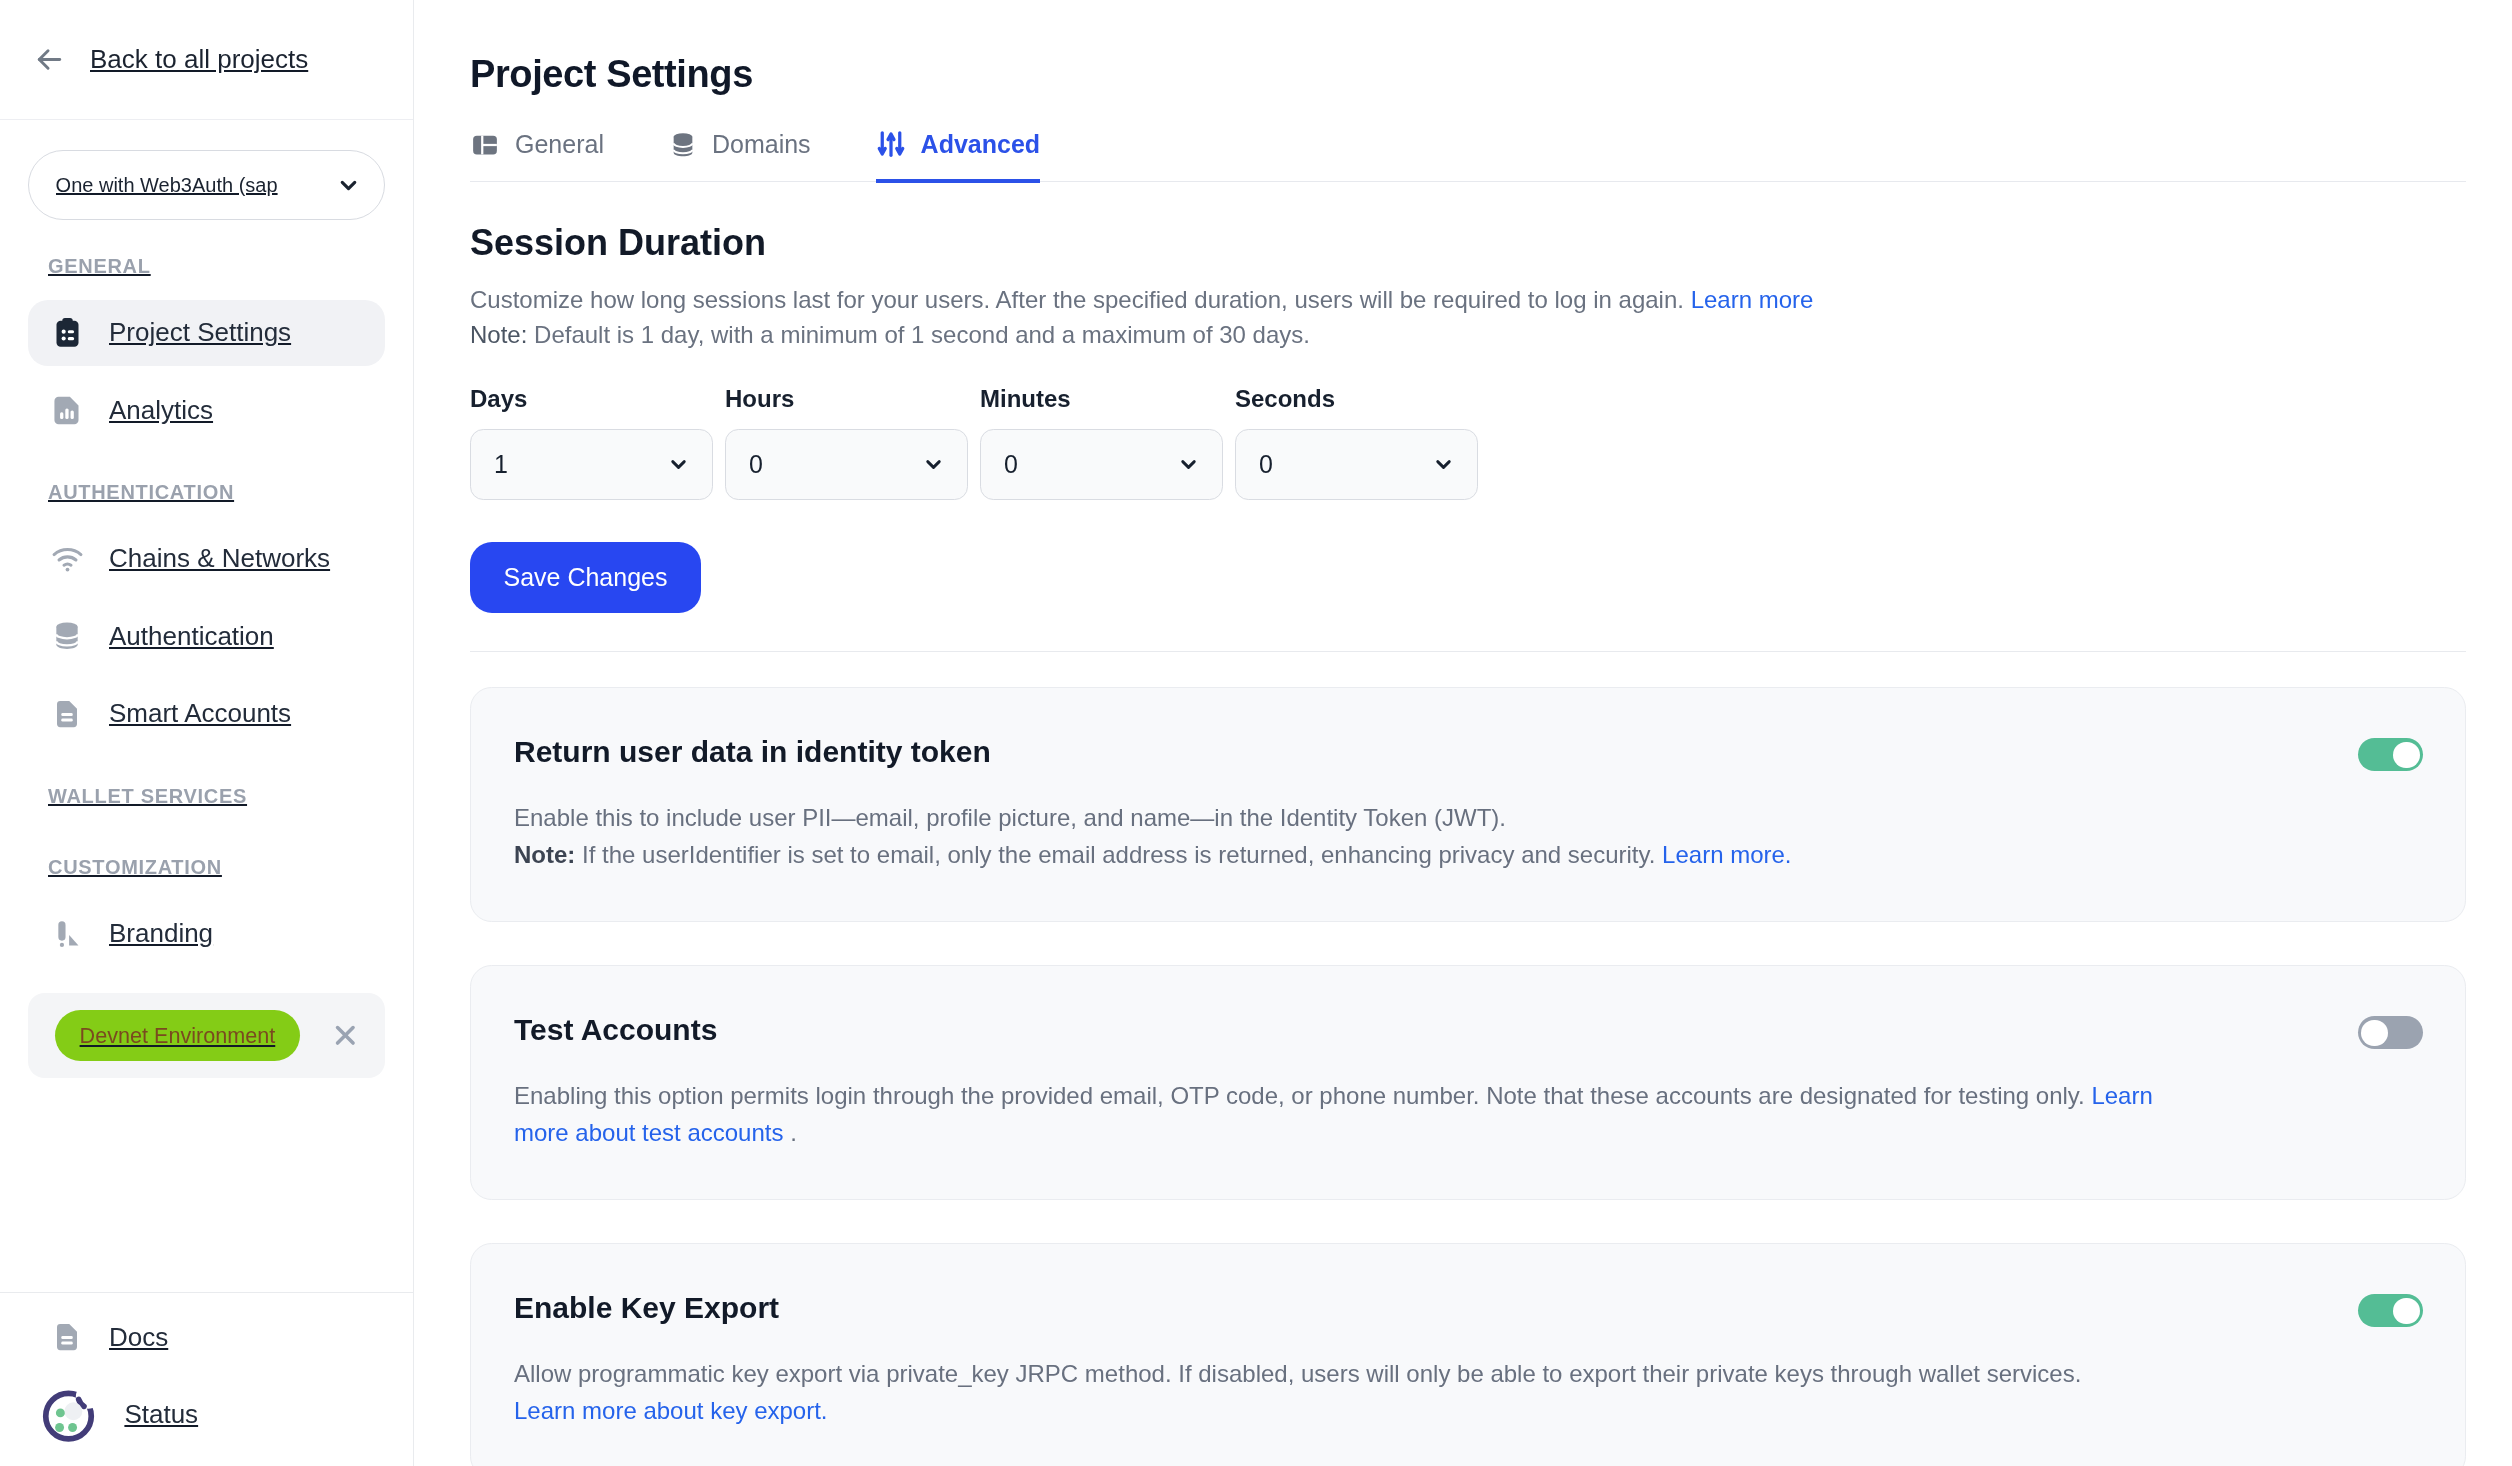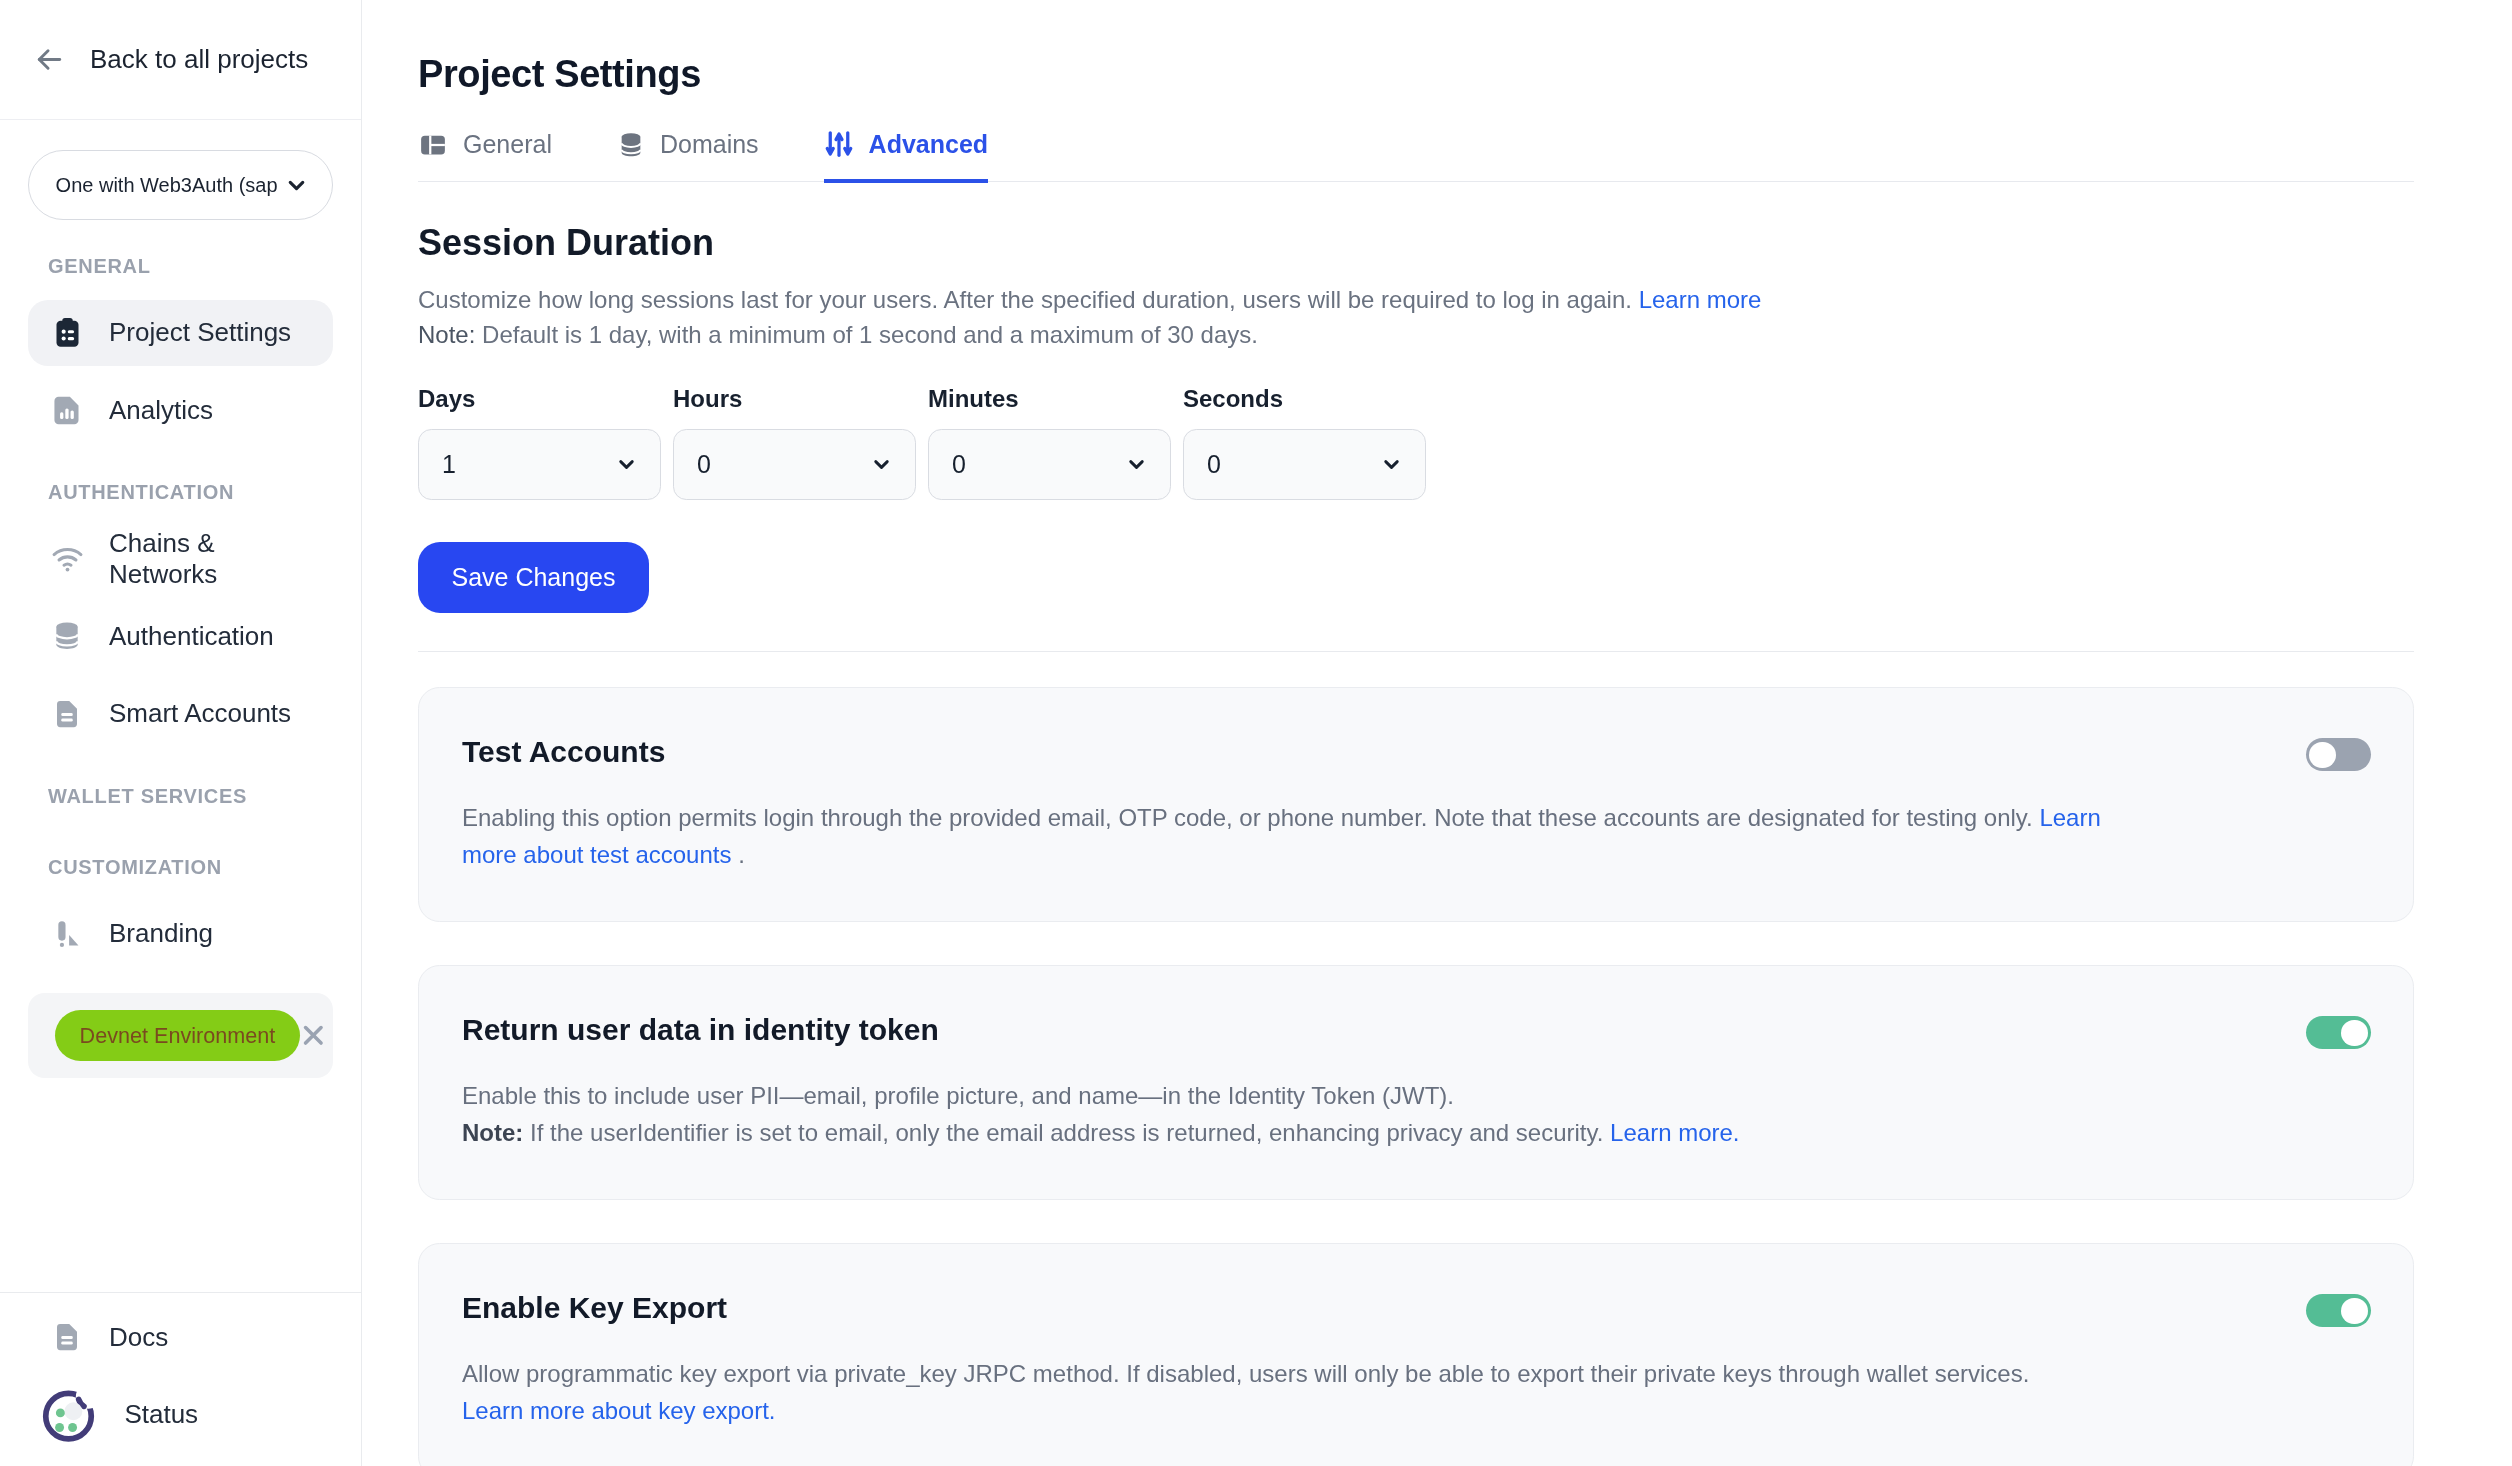--- a/index.html
+++ b/index.html
@@ -1,21 +1,21 @@
 <!DOCTYPE html>
 <html style="font-size:13.3px"><head>
 <meta charset="utf-8">
 <style>
   * { box-sizing: border-box; margin: 0; padding: 0; }
   html,body { background:#fff; }
   body { font-family: "Liberation Sans", "DejaVu Sans", sans-serif; color:#121a28; }
   .page { width:2512px; height:1466px; overflow:hidden; display:flex; background:#fff; }
 
   
-  .sidebar { width:362px; flex-shrink:0; border-right:1.7px solid #e9ebee; display:flex; flex-direction:column; background:#fff; }
+  .sidebar { width:414px; flex-shrink:0; border-right:1.7px solid #e9ebee; display:flex; flex-direction:column; background:#fff;text-decoration:underline; }
   .sb-header { height:120px; flex-shrink:0; border-bottom:1.7px solid #edeef2; display:flex; align-items:center; gap:23px; padding-left:32px; cursor:pointer; }
   .sb-header .back-label { font-size:26px; font-weight:500; color:#1b2330; }
   .sb-scroll { flex:1; min-height:0; display:flex; flex-direction:column; padding:0 28px; }
   .project-select { margin-top:30px; height:70px; border:1.7px solid #d8dbe1; border-radius:35px; background:#fff; display:flex; align-items:center; justify-content:space-between; padding:0 23px 0 26.6px; cursor:pointer; }
   .project-select .value { font-size:20px; color:#1b2330; white-space:nowrap; overflow:hidden; flex:1; }
   .sec-label { margin:38px 0 10px 20px; font-size:20px; font-weight:700; letter-spacing:0.7px; color:#9aa1ad; }
   .sec-label.first { margin-top:35px; }
   .nav-item { height:66px; margin-top:11.6px; border-radius:20px; display:flex; align-items:center; gap:23px; padding:0 20px; font-size:26px; font-weight:500; color:#232c3a; cursor:pointer; }
   .nav-item.active { background:#f1f2f5; }
   .nav-item .ic { width:38px; height:38px; display:flex; align-items:center; justify-content:center; flex-shrink:0; }
@@ -310,37 +310,37 @@
               </span>
           </div>
         </div>
       </div>
 
       <button class="save-btn">Save Changes</button>
 
       <div class="divider"></div>
 
       <div class="card">
+        <div class="card-title">Return user data in identity token</div>
+        <div class="toggle on">
+            <span class="knob"></span>
+          </div>
+        <div class="card-desc">
+          <span>Enable this to include user PII—email, profile picture, and name—in the Identity Token (JWT).</span><br>
+          <span class="bold-note">Note:</span><span> If the userIdentifier is set to email, only the email address is returned, enhancing privacy and security. </span><a class="link">Learn more.</a>
+        </div>
+      </div>
+
+      <div class="card">
         <div class="card-title">Test Accounts</div>
         <div class="toggle">
             <span class="knob"></span>
           </div>
         <div class="card-desc wrap-limit">
           <span>Enabling this option permits login through the provided email, OTP code, or phone number. Note that these accounts are designated for testing only. </span><a class="link">Learn more about test accounts</a><span> .</span>
-        </div>
-      </div>
-
-      <div class="card">
-        <div class="card-title">Return user data in identity token</div>
-        <div class="toggle on">
-            <span class="knob"></span>
-          </div>
-        <div class="card-desc">
-          <span>Enable this to include user PII—email, profile picture, and name—in the Identity Token (JWT).</span><br>
-          <span class="bold-note">Note:</span><span> If the userIdentifier is set to email, only the email address is returned, enhancing privacy and security. </span><a class="link">Learn more.</a>
         </div>
       </div>
 
       <div class="card">
         <div class="card-title">Enable Key Export</div>
         <div class="toggle on">
             <span class="knob"></span>
           </div>
         <div class="card-desc">
           <span>Allow programmatic key export via private_key JRPC method. If disabled, users will only be able to export their private keys through wallet services.</span><br>

